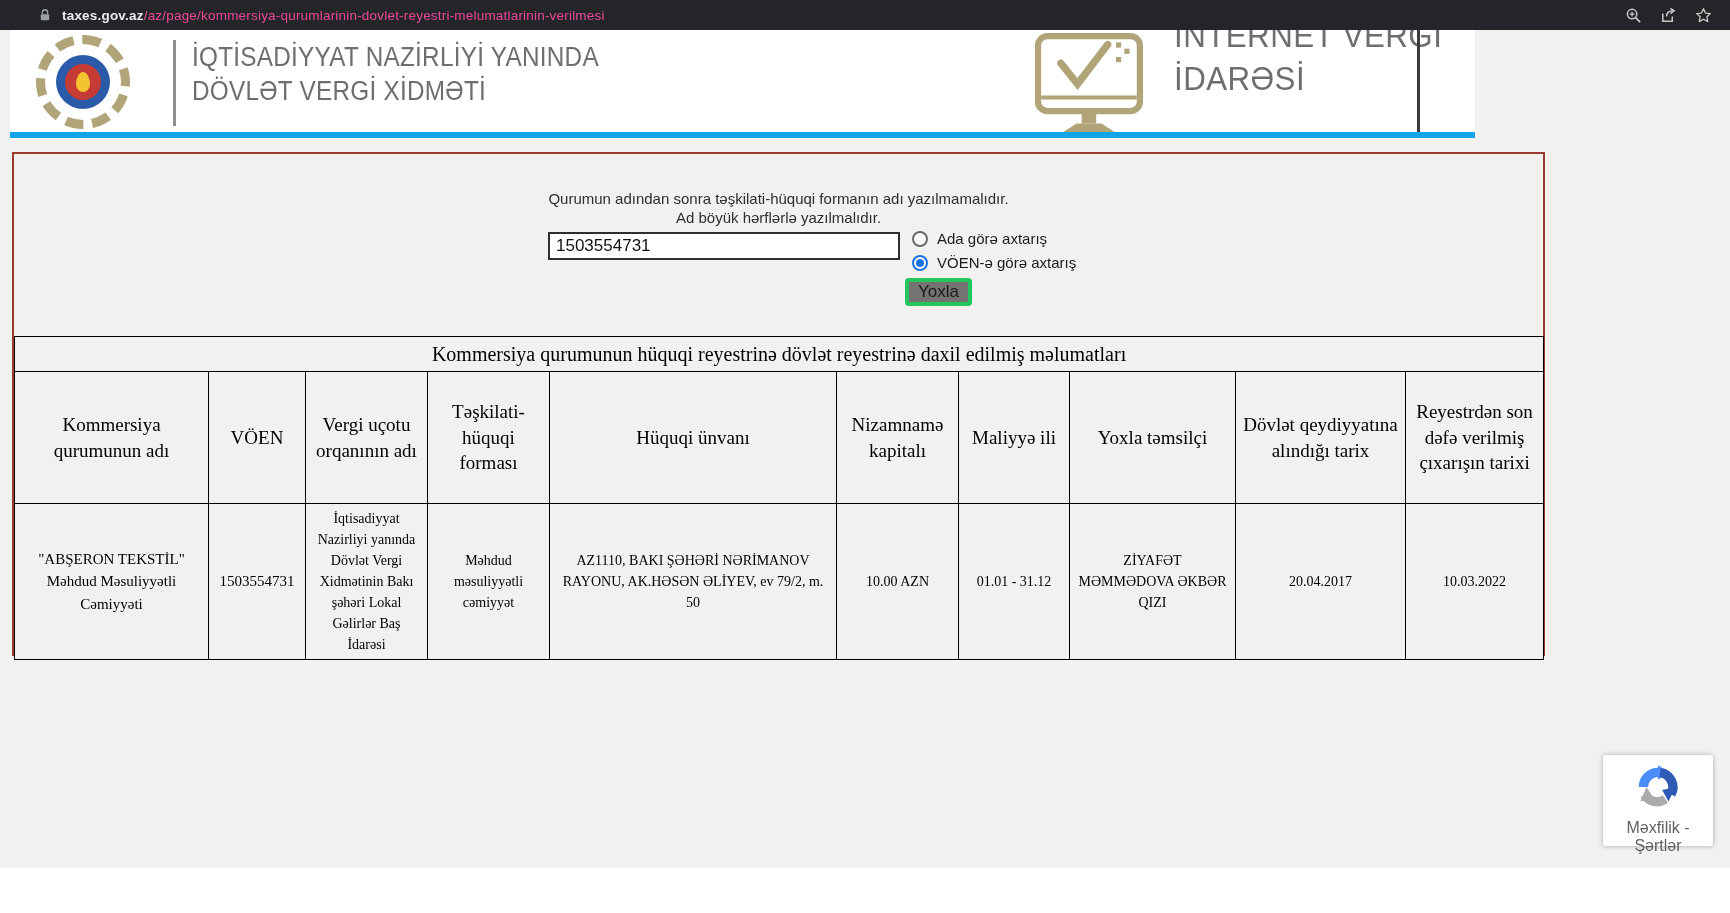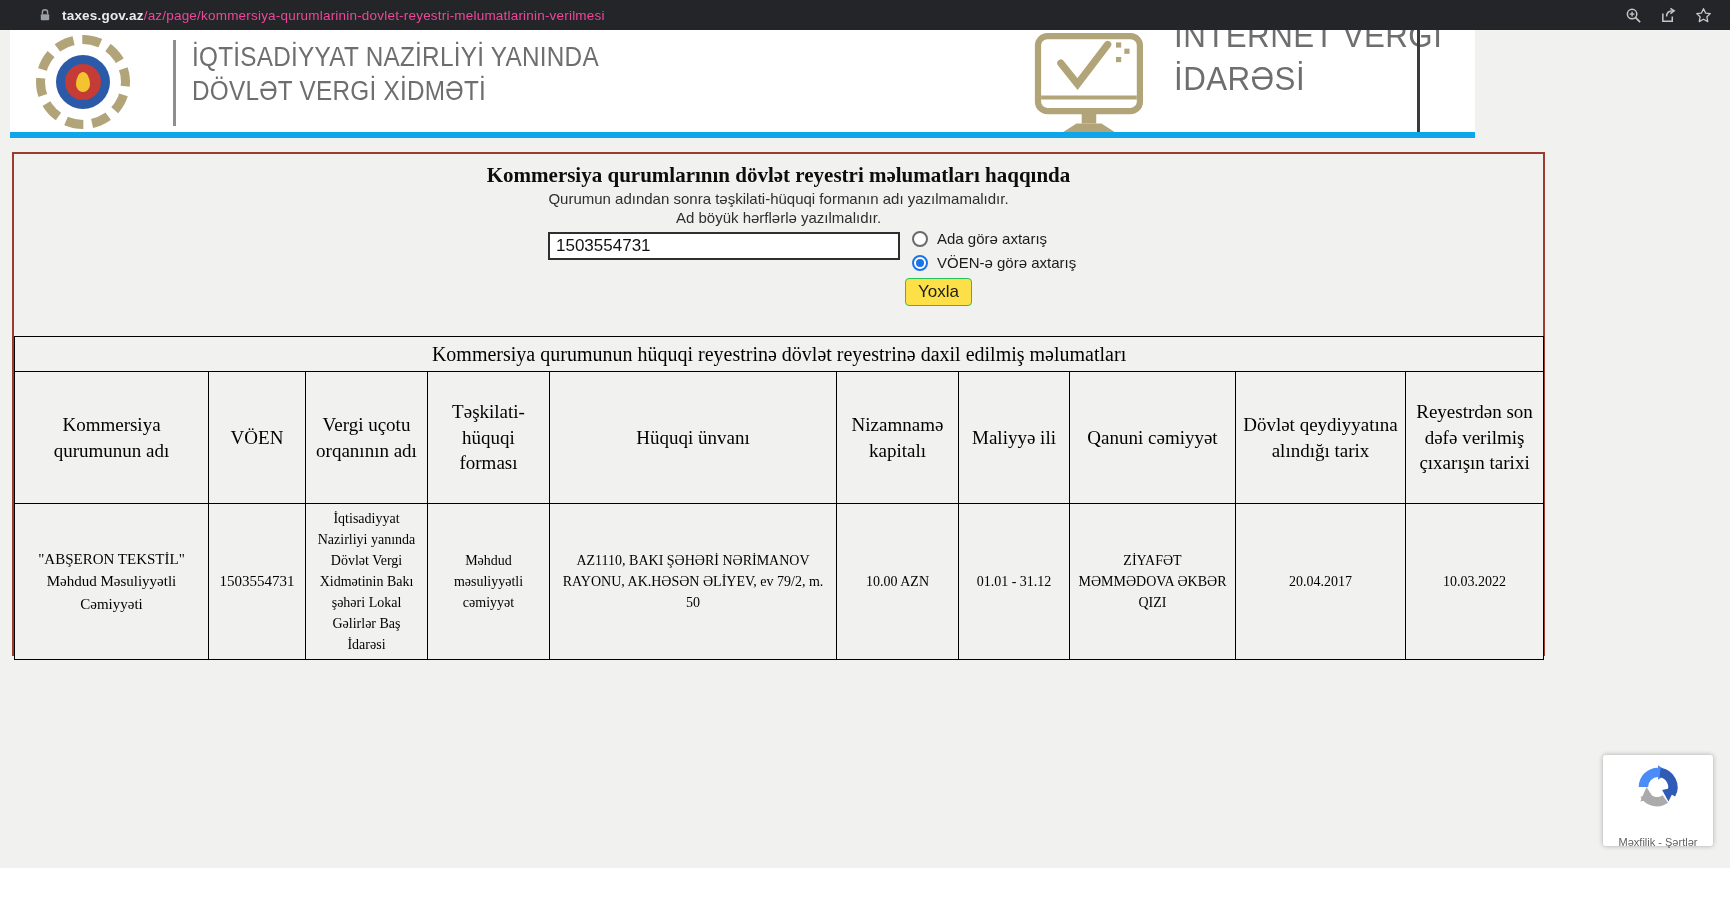--- a/index.html
+++ b/index.html
@@ -37,37 +37,37 @@
   .f-title { position:absolute; top:9px; left:0; width:100%; text-align:center; font-family:"Liberation Serif", serif; font-weight:bold; font-size:21px; color:#0d0d0d; }
   .f-note { position:absolute; left:0; width:100%; text-align:center; font-size:15px; color:#2e2e2e; }
   .n1 { top:36px; } .n2 { top:55px; }
   .f-input { position:absolute; left:534px; top:78px; width:352px; height:28px; border:2px solid #2f2f2f; background:#fff; font-size:17px; padding:0 6px; font-family:"Liberation Sans", sans-serif; color:#111; }
   .radio-row { position:absolute; left:898px; display:flex; align-items:center; gap:9px; cursor:default; }
   .r1 { top:76px; } .r2 { top:100px; }
   .radio-circle { width:16px; height:16px; border-radius:50%; border:2px solid #6a6a6a; background:#fff; flex:0 0 auto; }
   .radio-circle.sel { border-color:#1a73e8; display:flex; align-items:center; justify-content:center; }
   .radio-circle.sel::after { content:""; width:8px; height:8px; border-radius:50%; background:#1a73e8; }
   .radio-label { font-size:15px; color:#1c1c1c; }
-  .yoxla-btn { position:absolute; left:891px; top:124px; width:67px; height:28px; background:#fde047; border:1px solid #22c55e; border-radius:4px; font-size:17px; color:#1c1c1c; font-family:"Liberation Sans", sans-serif; }
+  .yoxla-btn { position:absolute; left:891px; top:124px; width:67px; height:28px; background:#737373; border:4px solid #22c55e; border-radius:4px; font-size:17px; color:#1c1c1c; font-family:"Liberation Sans", sans-serif; }
 
   
   table.results { position:absolute; left:0px; top:182px; border-collapse:collapse; table-layout:fixed; width:1529px; background:#f1f1ef; }
   table.results td { border:1px solid #000; text-align:center; vertical-align:middle; font-family:"Liberation Serif", serif; color:#000; padding:4px 6px; }
   .cap-row td { height:35px; font-size:20px; }
   .hdr-row td { height:132px; font-size:19px; line-height:1.35; }
   .dat-row td { height:146px; font-size:14px; line-height:1.5; }
   .dat-row td.c1 { font-size:15px; }
   .dat-row td.c2 { font-size:15px; }
   col.w1{width:194px} col.w2{width:97px} col.w3{width:122px} col.w4{width:122px} col.w5{width:287px}
   col.w6{width:122px} col.w7{width:111px} col.w8{width:166px} col.w9{width:170px} col.w10{width:138px}
 
   
   .recaptcha { position:absolute; left:1603px; top:755px; width:110px; height:91px; background:#fff; border-radius:3px; box-shadow:0 0 5px rgba(0,0,0,.3); text-align:center; }
   .recaptcha svg { margin-top:7px; }
-  .recaptcha .rc-label { font-size:11px; color:#5f5f5f; margin-top:20px; }
+  .recaptcha .rc-label { font-size:16px; color:#5f5f5f; margin-top:3px; }
 
   .page-bottom { position:absolute; left:0; top:868px; width:1730px; height:45px; background:#ffffff; }
 </style>
 </head>
 <body>
 
 <div class="chrome">
   <svg class="lock" viewBox="0 0 16 16">
     <path d="M5 7 V5 a3 3 0 0 1 6 0 V7" fill="none" stroke="#9aa0a6" stroke-width="1.6"></path>
     <rect x="3.2" y="7" width="9.6" height="7" rx="1.2" fill="#9aa0a6"></rect>
@@ -118,21 +118,20 @@
     </svg>
     <div class="portal-text">
       <div class="p-line p1">INTERNET VERGİ</div>
       <div class="p-line p2">İDARƏSİ</div>
     </div>
   </div>
   <div class="hdr-edge-line"></div>
 </div>
 
 <div class="form-box">
-  <div class="f-title">Kommersiya qurumlarının dövlət reyestri məlumatları haqqında</div>
   <div class="f-note n1">Qurumun adından sonra təşkilati-hüquqi formanın adı yazılmamalıdır.</div>
   <div class="f-note n2">Ad böyük hərflərlə yazılmalıdır.</div>
 
   <input class="f-input" type="text" value="1503554731" style="">
 
   <div class="radio-row r1">
     <div class="radio-circle"></div>
     <div class="radio-label">Ada görə axtarış</div>
   </div>
   <div class="radio-row r2">
@@ -160,21 +159,21 @@
       <td colspan="10">Kommersiya qurumunun hüquqi reyestrinə dövlət reyestrinə daxil edilmiş məlumatları</td>
     </tr>
     <tr class="hdr-row">
       <td>Kommersiya qurumunun adı</td>
       <td>VÖEN</td>
       <td>Vergi uçotu orqanının adı</td>
       <td>Təşkilati-hüquqi forması</td>
       <td>Hüquqi ünvanı</td>
       <td>Nizamnamə kapitalı</td>
       <td>Maliyyə ili</td>
-      <td>Qanuni cəmiyyət</td>
+      <td>Yoxla təmsilçi</td>
       <td>Dövlət qeydiyyatına alındığı tarix</td>
       <td>Reyestrdən son dəfə verilmiş çıxarışın tarixi</td>
     </tr>
     <tr class="dat-row">
       <td class="c1">"ABŞERON TEKSTİL" Məhdud Məsuliyyətli Cəmiyyəti</td>
       <td class="c2">1503554731</td>
       <td>İqtisadiyyat Nazirliyi yanında Dövlət Vergi Xidmətinin Bakı şəhəri Lokal Gəlirlər Baş İdarəsi</td>
       <td>Məhdud məsuliyyətli cəmiyyət</td>
       <td>AZ1110, BAKI ŞƏHƏRİ NƏRİMANOV RAYONU, AK.HƏSƏN ƏLİYEV, ev 79/2, m. 50</td>
       <td>10.00 AZN</td>

